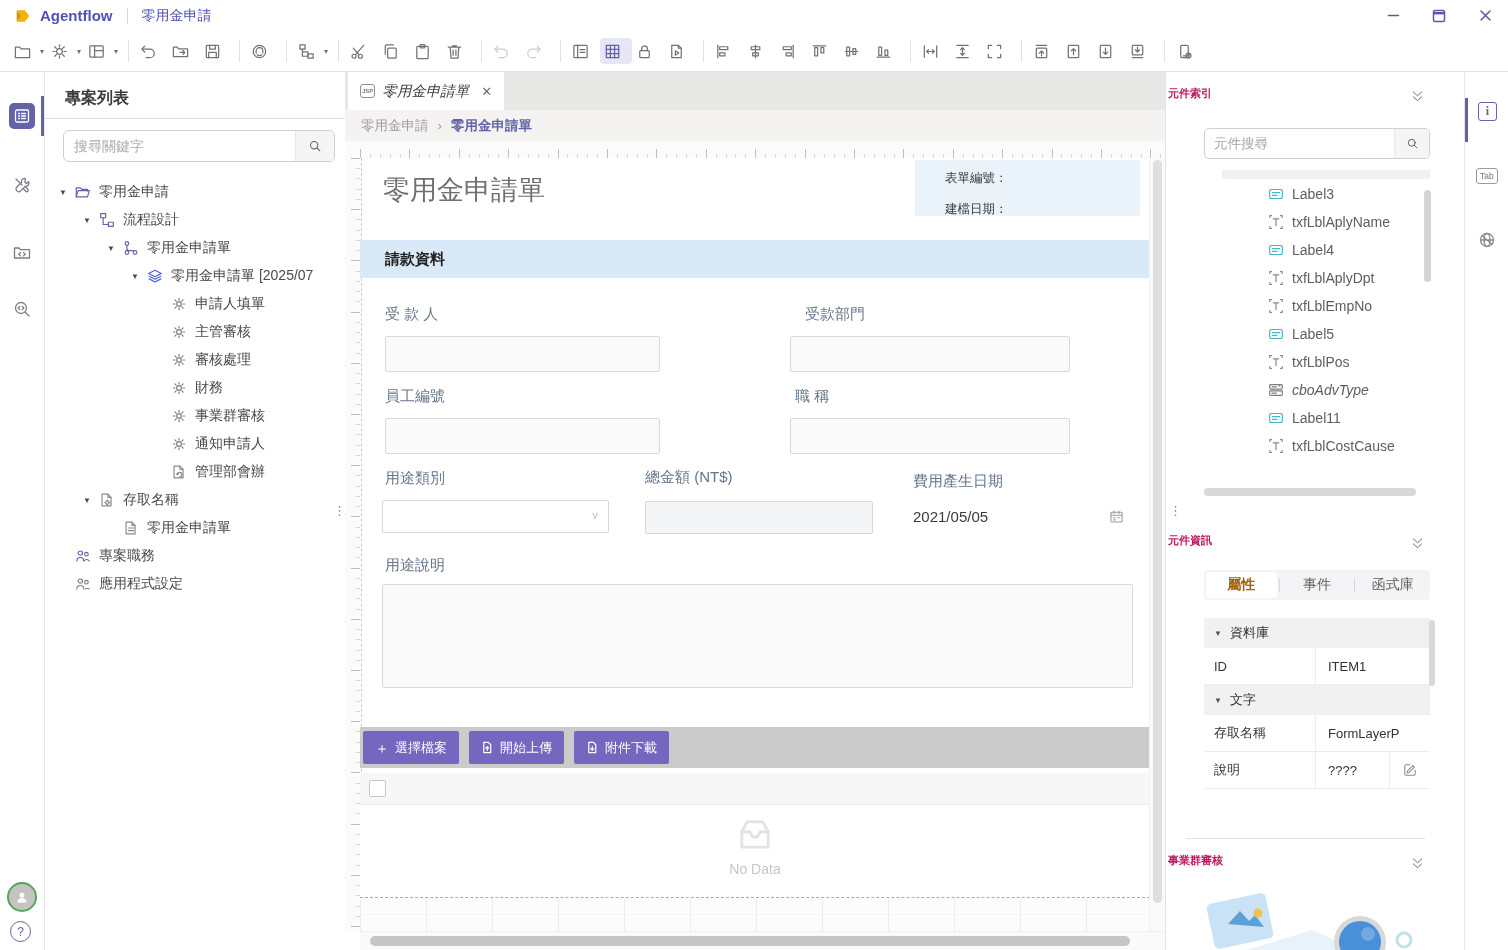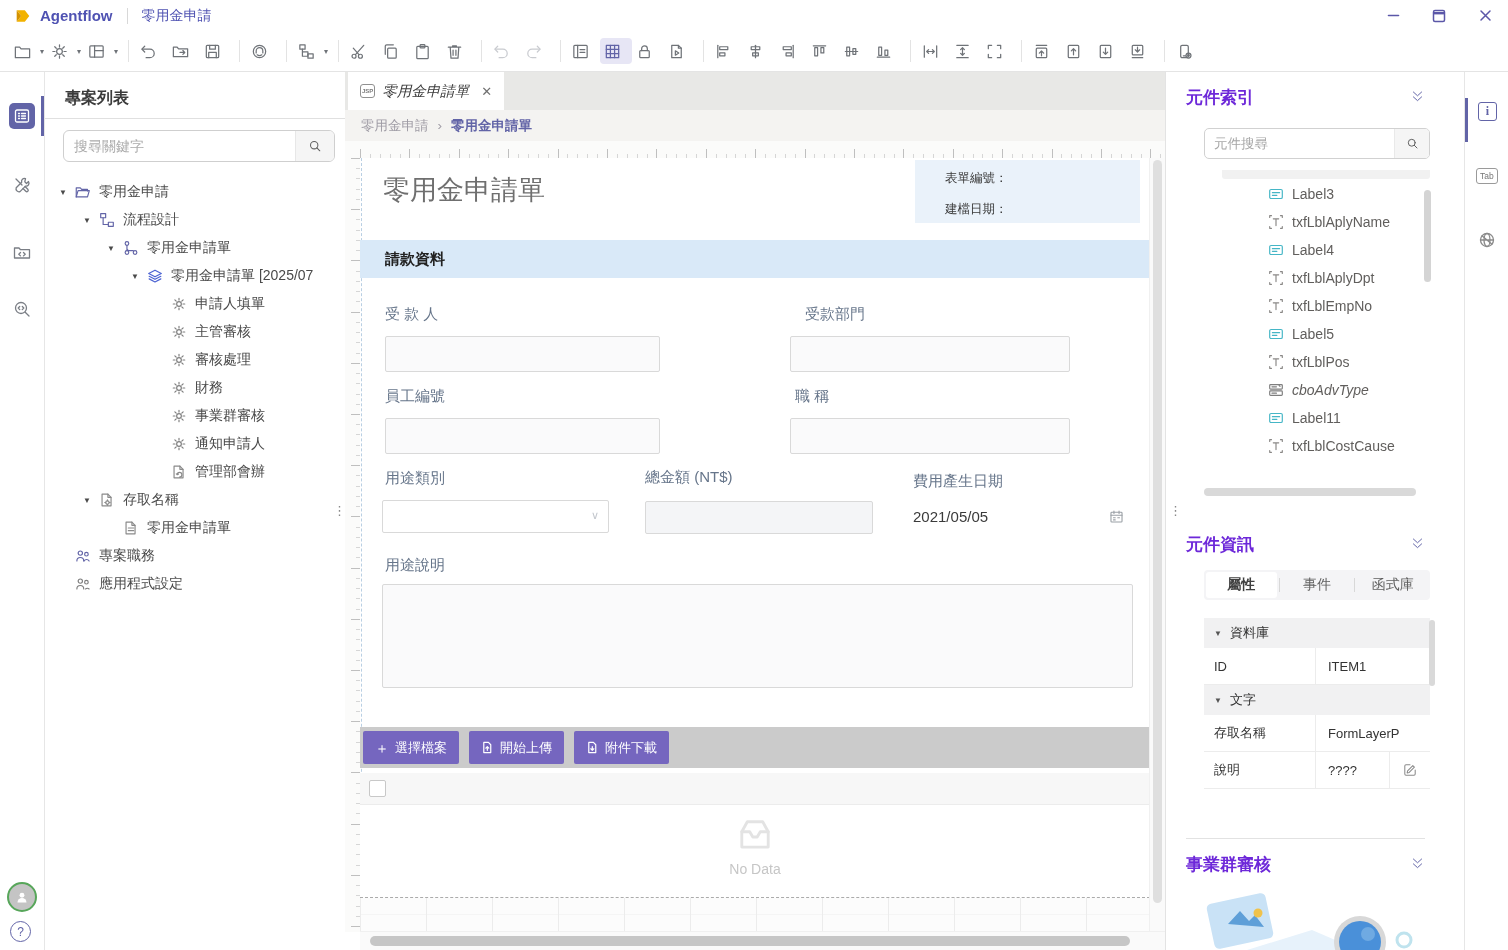--- a/index.html
+++ b/index.html
@@ -81,21 +81,21 @@
   .v-ruler .rl{position:absolute;left:0;font-size:9px;color:#9B9B9B;writing-mode:vertical-rl;padding-top:3px}
   .canvas-content{position:absolute;left:15px;top:86px;width:790px;bottom:18px;background:#fff;overflow:hidden}
   .form-edge-left{position:absolute;left:1px;top:0;height:739px;border-left:1px dashed #B9CFE3}
   .v-scroll{position:absolute;right:0;top:86px;width:15px;bottom:18px;background:#FAFAFA;border-left:1px solid #F0F0F0}
   .v-scroll .thumb{position:absolute;left:3px;top:2px;width:9px;height:96%;background:#DFDFDF;border-radius:5px}
   .h-scrollstrip{position:absolute;left:15px;right:0;bottom:0;height:18px;background:#FAFAFA;border-top:1px solid #F0F0F0}
   .h-scrollstrip .thumb{position:absolute;left:10px;top:4px;width:760px;height:10px;background:#C6C6C6;border-radius:5px}
 
   
   .form-title{position:absolute;left:23px;top:14px;font-size:27px;font-weight:500;color:#6F6F6F}
-  .meta-box{position:absolute;left:555px;top:2px;width:225px;height:63px;background:#EAF2FA}
+  .meta-box{position:absolute;left:555px;top:2px;width:225px;height:56px;background:#EAF2FA}
   .meta-row{position:absolute;left:30px;font-size:12.5px;color:#3A3A3A}
   .section-bar{position:absolute;left:0;top:82px;width:790px;height:38px;background:#D9E9F8}
   .section-bar span{position:absolute;left:25px;top:0;line-height:38px;font-size:15px;font-weight:bold;color:#222}
   .flabel{position:absolute;font-size:15px;font-weight:500;color:#66758A;white-space:nowrap}
   .finput{position:absolute;background:#FAFAFB;border:1px solid #D9D9D9;border-radius:2px;box-sizing:border-box}
   .fselect{position:absolute;background:#fff;border:1px solid #D9D9D9;border-radius:2px;box-sizing:border-box}
   .fselect .chev{position:absolute;right:9px;top:50%;transform:translateY(-58%);color:#C3C7CD;font-size:11px}
   .dateval{position:absolute;font-size:15px;color:#3b3b3b}
   .calic{position:absolute;width:17px;height:17px;color:#9AA0A6}
   .btnbar{position:absolute;left:0;top:569px;width:790px;height:41px;background:#CBCBCB;display:flex;align-items:center;padding-left:3px;box-sizing:border-box;gap:10px}
@@ -108,34 +108,34 @@
   .th{font-size:13px;color:#4a4a4a;text-align:center;flex:none}
   .nodata{position:absolute;left:0;top:647px;width:790px;height:92px;background:#fff;text-align:center}
   .nodata svg{margin:8px auto 0;width:52px;height:44px;color:#E3E3E3}
   .nodata .txt{font-size:14px;color:#C6C6C6;margin-top:4px}
   .form-bottom-dash{position:absolute;left:0;top:739px;width:790px;border-top:1px dashed #ABABAB}
   .designgrid{position:absolute;left:0;top:740px;width:790px;height:34px;background-color:#FCFCFC;
      background-image:repeating-linear-gradient(90deg,#ECECEC 0 1px,transparent 1px 66px),repeating-linear-gradient(0deg,#F5F5F5 0 1px,transparent 1px 17px)}
 
   
   .right-panel{position:absolute;left:1165px;top:72px;bottom:0;width:299px;background:#fff;border-left:1px solid #E3E3E3;overflow:hidden}
-  .rp-header{position:absolute;left:20px;font-size:17px;font-weight:bold;color:#6d28d9}
+  .rp-header{position:absolute;left:2px;font-size:11px;font-weight:bold;color:#be185d}
   .chevs{position:absolute;right:40px;width:15px;height:15px;color:#6264A7}
   .rp-search{position:absolute;left:38px;top:56px;width:226px;height:31px;border:1px solid #D1D1D1;border-radius:5px;box-sizing:border-box;display:flex;align-items:center;background:#fff}
   .rp-search input{flex:1;border:none;outline:none;background:transparent;font-size:13.5px;padding:0 9px;color:#3b3b3b;font-family:inherit;min-width:0}
   .rp-search input::placeholder{color:#A6A6A6}
   .rp-search .search-ic{width:34px;background:#F5F5F5;border-left:1px solid #E9E9E9;border-radius:0 4px 4px 0;height:100%}
   .cutrow{position:absolute;left:56px;top:98px;width:208px;height:9px;background:#F1F1F1;border-radius:0 0 3px 3px}
   .complist{position:absolute;left:0;top:108px;right:0}
   .complist .trow{font-size:14px;color:#605E5C}
   .cl-vthumb{position:absolute;right:34px;top:118px;width:7px;height:92px;background:#D4D4D4;border-radius:4px}
   .cl-hbar{position:absolute;left:38px;top:416px;width:212px;height:8px;background:#D9D9D9;border-radius:4px}
   .tabs{position:absolute;left:38px;top:498px;width:226px;height:30px;background:#F4F4F6;border-radius:4px;display:flex;align-items:center}
   .tabitem{flex:1;height:26px;margin:2px;display:flex;align-items:center;justify-content:center;font-size:14px;color:#5f5f5f;border-radius:3px}
-  .tabitem.active{background:#fff;color:#404040;font-weight:bold}
+  .tabitem.active{background:#fff;color:#a16207;font-weight:bold}
   .tabsep{width:1px;height:14px;background:#D8D8D8;flex:none}
   .props{position:absolute;left:38px;top:546px;width:226px;font-size:13px}
   .pgroup{height:30px;background:#F1F1F2;display:flex;align-items:center;padding-left:10px;gap:8px;color:#333}
   .pgroup .ga{font-size:8px;color:#555}
   .prow{height:36px;display:flex;align-items:stretch;border-bottom:1px solid #ECECEC;background:#fff}
   .pkey{width:112px;display:flex;align-items:center;padding-left:10px;border-right:1px solid #ECECEC;color:#333;box-sizing:border-box;flex:none}
   .pval{flex:1;display:flex;align-items:center;padding-left:12px;color:#333;overflow:hidden;white-space:nowrap}
   .pedit{width:40px;border-left:1px solid #ECECEC;display:flex;align-items:center;justify-content:center;color:#8a8a8a;flex:none}
   .pedit svg{width:16px;height:16px}
   .pr-vthumb{position:absolute;right:30px;top:548px;width:6px;height:66px;background:#D9D9D9;border-radius:3px}

